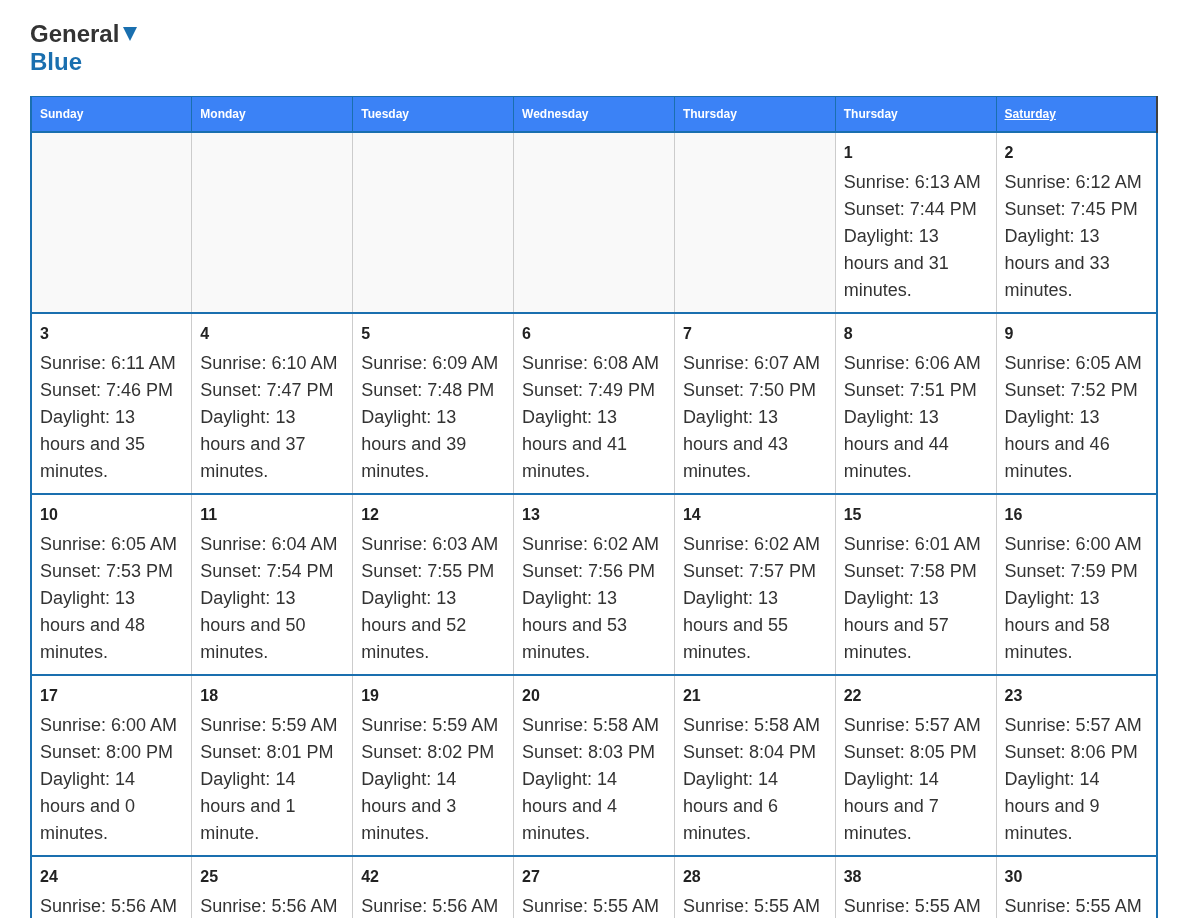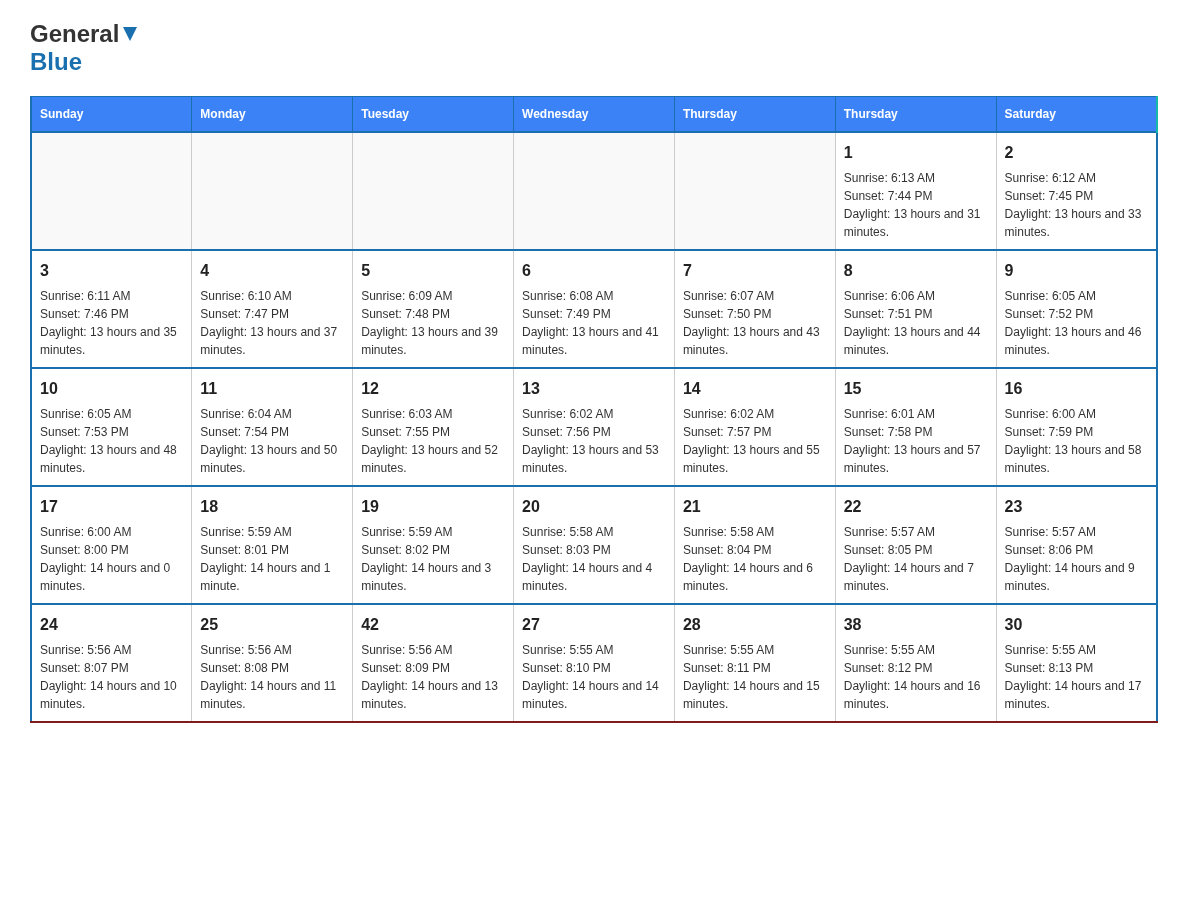--- a/index.html
+++ b/index.html
@@ -62,33 +62,34 @@
     }
     .day-number {
       font-size: 16px;
       font-weight: bold;
       color: #222;
       display: block;
       margin-bottom: 4px;
     }
     .day-info {
       color: #333;
-      font-size: 12px;
+      font-size: 18px;
     }
     .empty-cell {
       background: #f9f9f9;
     }
     tr:last-child td {
       border-bottom: 2px solid #7f1d1d;
     }
     thead tr th:first-child {
       border-left: 2px solid #1a6faf;
     }
     thead tr th:last-child {
-      border-right: 2px solid #14b8a6;
+      border-right: 2px solid #404040;
+      text-decoration: underline;
     }
     .calendar-table tbody tr td:first-child {
       border-left: 2px solid #1a6faf;
     }
     .calendar-table tbody tr td:last-child {
       border-right: 2px solid #1a6faf;
     }
     .calendar-table tbody tr:first-child td {
       border-top: 2px solid #1a6faf;
     }

